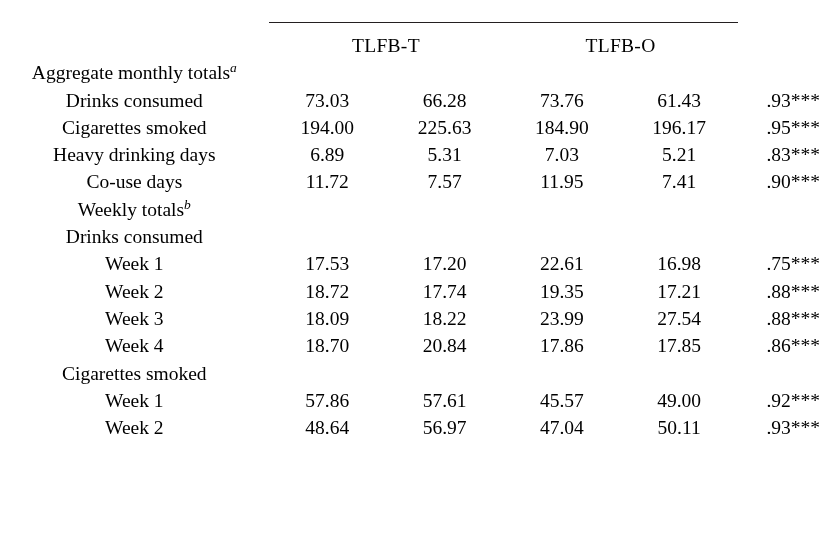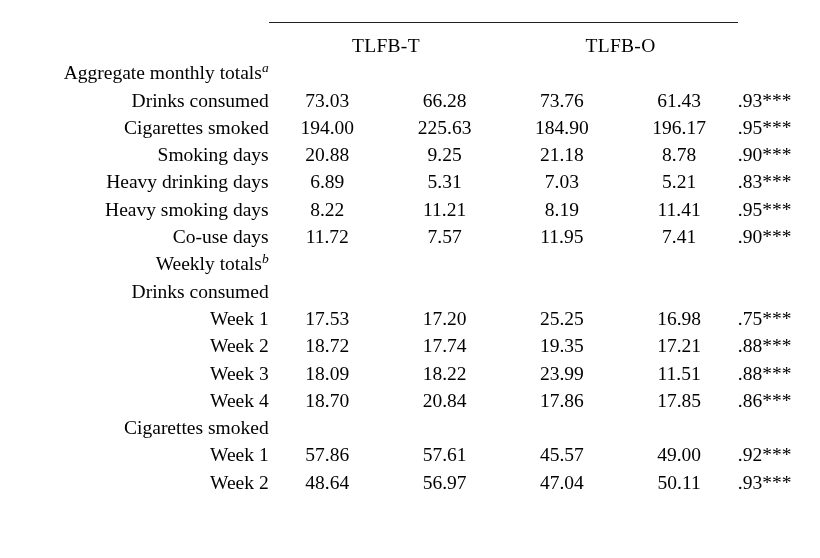--- a/index.html
+++ b/index.html
@@ -53,23 +53,23 @@
   tr.head-row td {
     height: 36px;
     padding-bottom: 3px;
     border-bottom: 1.3px solid #231f20;
   }
   .head-var { text-align: left; padding-left: 12px; }
   .head-num { text-align: center; font-style: italic; }
   .head-r   { text-align: right; padding-right: 18px; font-style: italic; }
 
   tr.data-row td { height: 27.3px; }
-  tr.data-row td.lbl { text-align: right; }
+  tr.data-row td.lbl { text-align: center; }
   tr.data-row td.num { text-align: center; }
-  tr.data-row td.rv  { padding-right: 18px; }
+  tr.data-row td.rv  { text-align: right; }
 
   .ind0 { padding-left: 12px; }
   .ind1 { padding-left: 46px; }
   .ind2 { padding-left: 46px; }
 
   .sup {
     font-style: italic;
     font-size: 13.5px;
     vertical-align: super;
     line-height: 0;
@@ -117,44 +117,28 @@
         </tr>
         <tr class="data-row">
           <td class="lbl ind1"><span>Cigarettes smoked</span></td>
           <td class="num">194.00</td>
           <td class="num">225.63</td>
           <td class="num">184.90</td>
           <td class="num">196.17</td>
           <td class="rv">.95***</td>
         </tr>
         <tr class="data-row">
-          <td class="lbl ind1"><span>Smoking days</span></td>
-          <td class="num">20.88</td>
-          <td class="num">9.25</td>
-          <td class="num">21.18</td>
-          <td class="num">8.78</td>
-          <td class="rv">.90***</td>
-        </tr>
-        <tr class="data-row">
           <td class="lbl ind1"><span>Heavy drinking days</span></td>
           <td class="num">6.89</td>
           <td class="num">5.31</td>
           <td class="num">7.03</td>
           <td class="num">5.21</td>
           <td class="rv">.83***</td>
         </tr>
         <tr class="data-row">
-          <td class="lbl ind1"><span>Heavy smoking days</span></td>
-          <td class="num">8.22</td>
-          <td class="num">11.21</td>
-          <td class="num">8.19</td>
-          <td class="num">11.41</td>
-          <td class="rv">.95***</td>
-        </tr>
-        <tr class="data-row">
           <td class="lbl ind1"><span>Co-use days</span></td>
           <td class="num">11.72</td>
           <td class="num">7.57</td>
           <td class="num">11.95</td>
           <td class="num">7.41</td>
           <td class="rv">.90***</td>
         </tr>
         <tr class="data-row">
           <td class="lbl ind0"><span>Weekly totals</span><span class="sup">b</span></td>
           <td class="num"></td>
@@ -168,38 +152,38 @@
           <td class="num"></td>
           <td class="num"></td>
           <td class="num"></td>
           <td class="num"></td>
           <td class="rv"></td>
         </tr>
         <tr class="data-row">
           <td class="lbl ind2"><span>Week 1</span></td>
           <td class="num">17.53</td>
           <td class="num">17.20</td>
-          <td class="num">25.25</td>
+          <td class="num">22.61</td>
           <td class="num">16.98</td>
           <td class="rv">.75***</td>
         </tr>
         <tr class="data-row">
           <td class="lbl ind2"><span>Week 2</span></td>
           <td class="num">18.72</td>
           <td class="num">17.74</td>
           <td class="num">19.35</td>
           <td class="num">17.21</td>
           <td class="rv">.88***</td>
         </tr>
         <tr class="data-row">
           <td class="lbl ind2"><span>Week 3</span></td>
           <td class="num">18.09</td>
           <td class="num">18.22</td>
           <td class="num">23.99</td>
-          <td class="num">11.51</td>
+          <td class="num">27.54</td>
           <td class="rv">.88***</td>
         </tr>
         <tr class="data-row">
           <td class="lbl ind2"><span>Week 4</span></td>
           <td class="num">18.70</td>
           <td class="num">20.84</td>
           <td class="num">17.86</td>
           <td class="num">17.85</td>
           <td class="rv">.86***</td>
         </tr>

